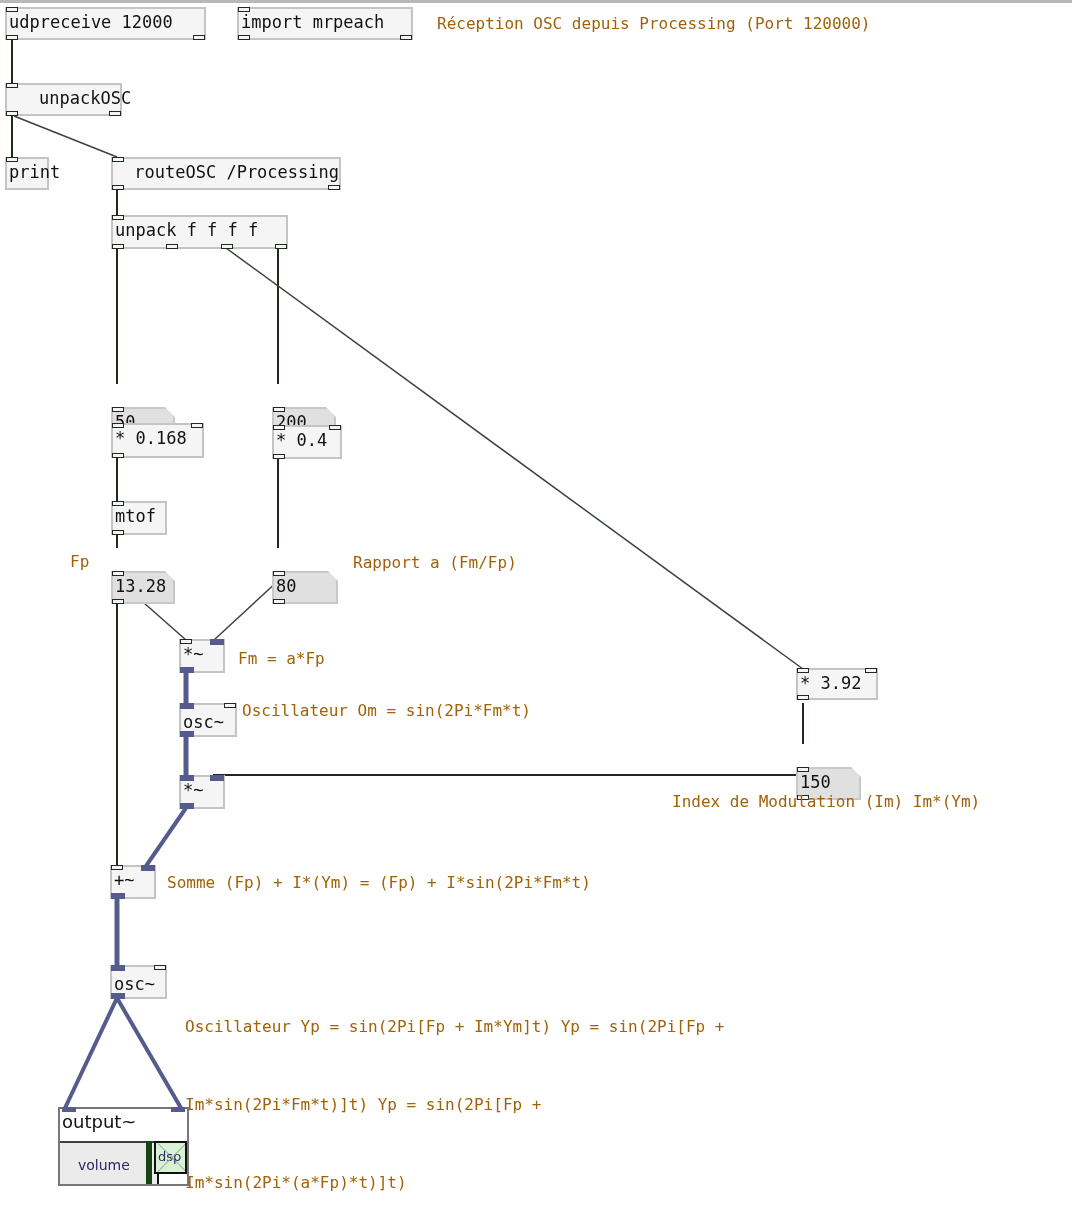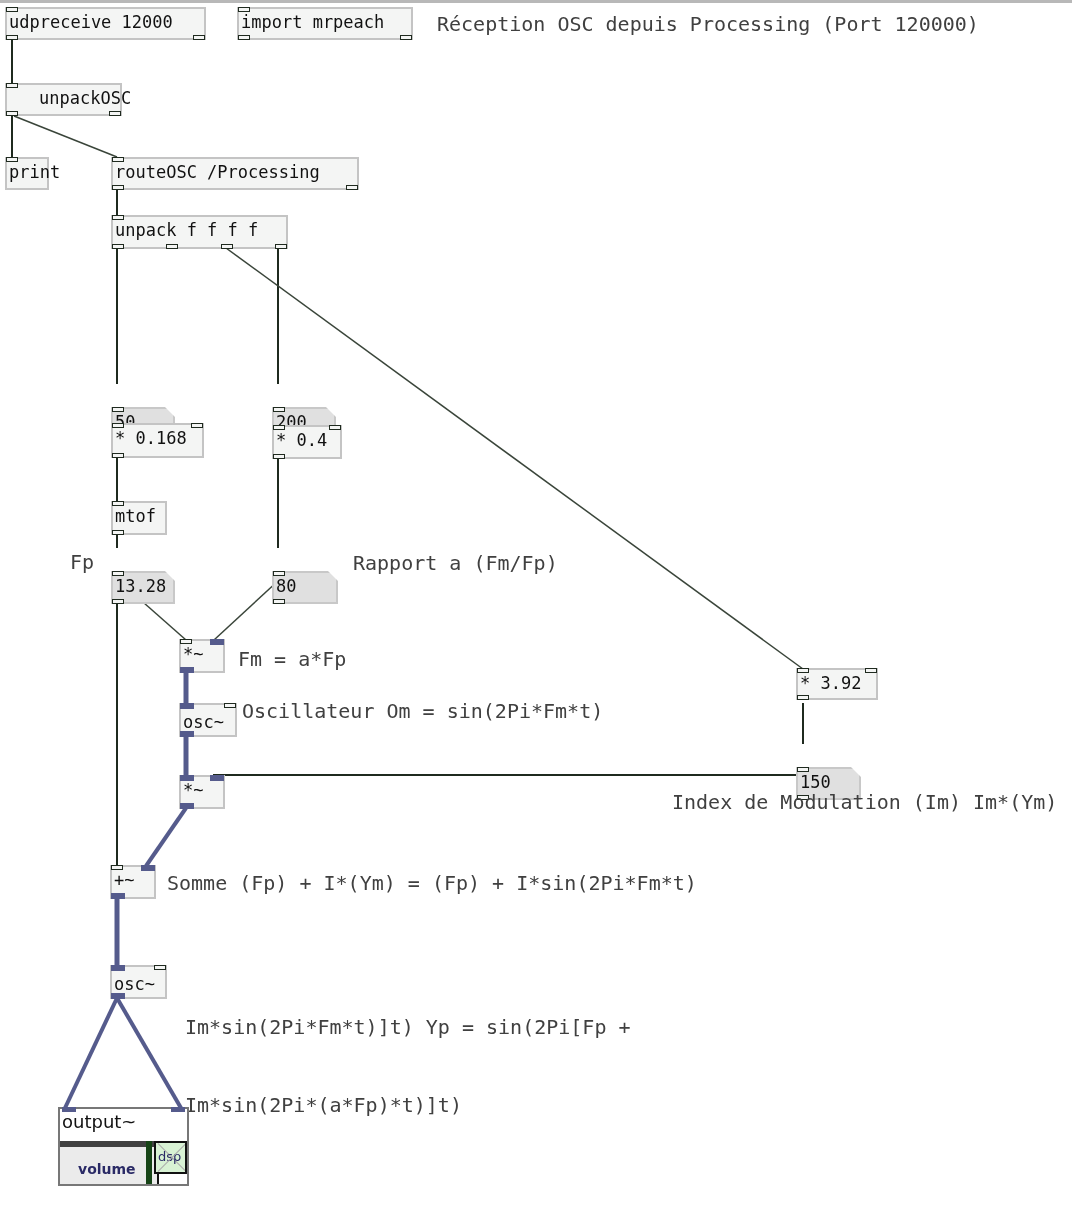--- a/index.html
+++ b/index.html
@@ -8,25 +8,25 @@
   #wires { position:absolute; left:0; top:0; }
   .box { position:absolute; box-sizing:border-box; border:2px solid #c4c4c4; background:#f4f5f4;
          font-family:"DejaVu Sans Mono","Liberation Mono",monospace; font-size:17px; color:#111;
          line-height:20px; padding:3px 0 0 2px; white-space:nowrap; }
   .box.num { background:#e0e0e0; border-color:#c8c8c8;margin-top:24px; }
   .box.num::after { content:""; position:absolute; right:-2px; top:-2px; width:0; height:0;
          border-top:10px solid #fff; border-left:10px solid transparent; }
   .port { position:absolute; height:5px; width:12px; box-sizing:border-box; background:#f4f5f4; border:1.5px solid #1f2a1f; }
   .port.sig { background:#555b8c; border-color:#555b8c; height:6px; width:14px; }
   .comment { position:absolute; font-family:"DejaVu Sans Mono","Liberation Mono",monospace;
-         font-size:20px; color:#404040; line-height:26px; white-space:pre; }
+         font-size:16px; color:#a16207; line-height:26px; white-space:pre; }
   #output { position:absolute; left:58px; top:1107px; width:131px; height:79px; box-sizing:border-box;
          border:2px solid #777; background:#fff; }
   #output .title { position:absolute; left:2px; top:2px; font-family:"DejaVu Sans","Liberation Sans",sans-serif; font-size:18px; color:#111; }
-  #output .vol { position:absolute; left:0; top:32px; width:99px; height:43px; background:#ebebeb; border-top:6px solid #404040; border-right:2px solid #111; box-sizing:border-box;font-weight:bold; }
+  #output .vol { position:absolute; left:0; top:32px; width:99px; height:43px; background:#ebebeb; border-top:2px solid #404040; border-right:2px solid #111; box-sizing:border-box; }
   #output .vol span { position:absolute; left:18px; top:14px; font-family:"DejaVu Sans","Liberation Sans",sans-serif; font-size:14px; color:#2a2a66; }
   #output .vu { position:absolute; left:86px; top:32px; width:6px; height:43px; background:#164416; }
   #output .dsp { position:absolute; left:94px; top:32px; width:33px; height:33px; background:#d8f2d4; border:2px solid #111; box-sizing:border-box; overflow:hidden; }
   #output .dsp span { position:absolute; left:2px; top:6px; font-family:"DejaVu Sans","Liberation Sans",sans-serif; font-size:13px; color:#2a2a66; }
   #output .dsp::before, #output .dsp::after { content:""; position:absolute; left:-4px; top:14px; width:40px; height:1px; background:#aaa; }
   #output .dsp::before { transform:rotate(45deg); }
   #output .dsp::after { transform:rotate(-45deg); }
   #output .pi { position:absolute; height:5px; width:14px; background:#555b8c; top:-2px; }
 </style>
 </head>
@@ -84,21 +84,21 @@
     <i class="port" style="left:-1px;top:-2px;"></i>
     <i class="port" style="left:-1px;bottom:-2px;"></i>
     <i class="port" style="right:-1px;bottom:-2px;"></i>
   </div>
 
   <div class="box" style="left:5px;top:157px;width:44px;height:33px;">
     <span>print</span>
     <i class="port" style="left:-1px;top:-2px;"></i>
   </div>
 
-  <div class="box" style="left:111px;top:157px;width:248px;height:33px;">
+  <div class="box" style="left:111px;top:157px;width:230px;height:33px;text-align:right;">
     <span>routeOSC /Processing</span>
     <i class="port" style="left:-1px;top:-2px;"></i>
     <i class="port" style="left:-1px;bottom:-2px;"></i>
     <i class="port" style="right:-1px;bottom:-2px;"></i>
   </div>
 
   <div class="box" style="left:111px;top:215px;width:177px;height:34px;">
     <span>unpack f f f f</span>
     <i class="port" style="left:-1px;top:-2px;"></i>
     <i class="port" style="left:-1px;bottom:-2px;"></i>
@@ -202,20 +202,21 @@
   <div class="comment" style="left:167px;top:870px;">Somme (Fp) + I*(Ym) = (Fp) + I*sin(2Pi*Fm*t)</div>
 
   <div class="box" style="left:110px;top:965px;width:57px;height:34px;">
     <span style="position:relative;top:4px;">osc~</span>
     <i class="port sig" style="left:-1px;top:-2px;"></i>
     <i class="port" style="right:-1px;top:-2px;"></i>
     <i class="port sig" style="left:-1px;bottom:-2px;"></i>
   </div>
 
   <div class="comment" style="left:185px;top:962px;">
+    <div>Oscillateur Yp = sin(2Pi[Fp + Im*Ym]t) Yp = sin(2Pi[Fp +</div>
     <div>Im*sin(2Pi*Fm*t)]t) Yp = sin(2Pi[Fp +</div>
     <div>Im*sin(2Pi*(a*Fp)*t)]t)</div>
   </div>
 
   <div id="output">
     <i class="pi" style="left:2px;"></i>
     <i class="pi" style="right:2px;"></i>
     <div class="title">output~</div>
     <div class="vol">
       <span>volume</span>

